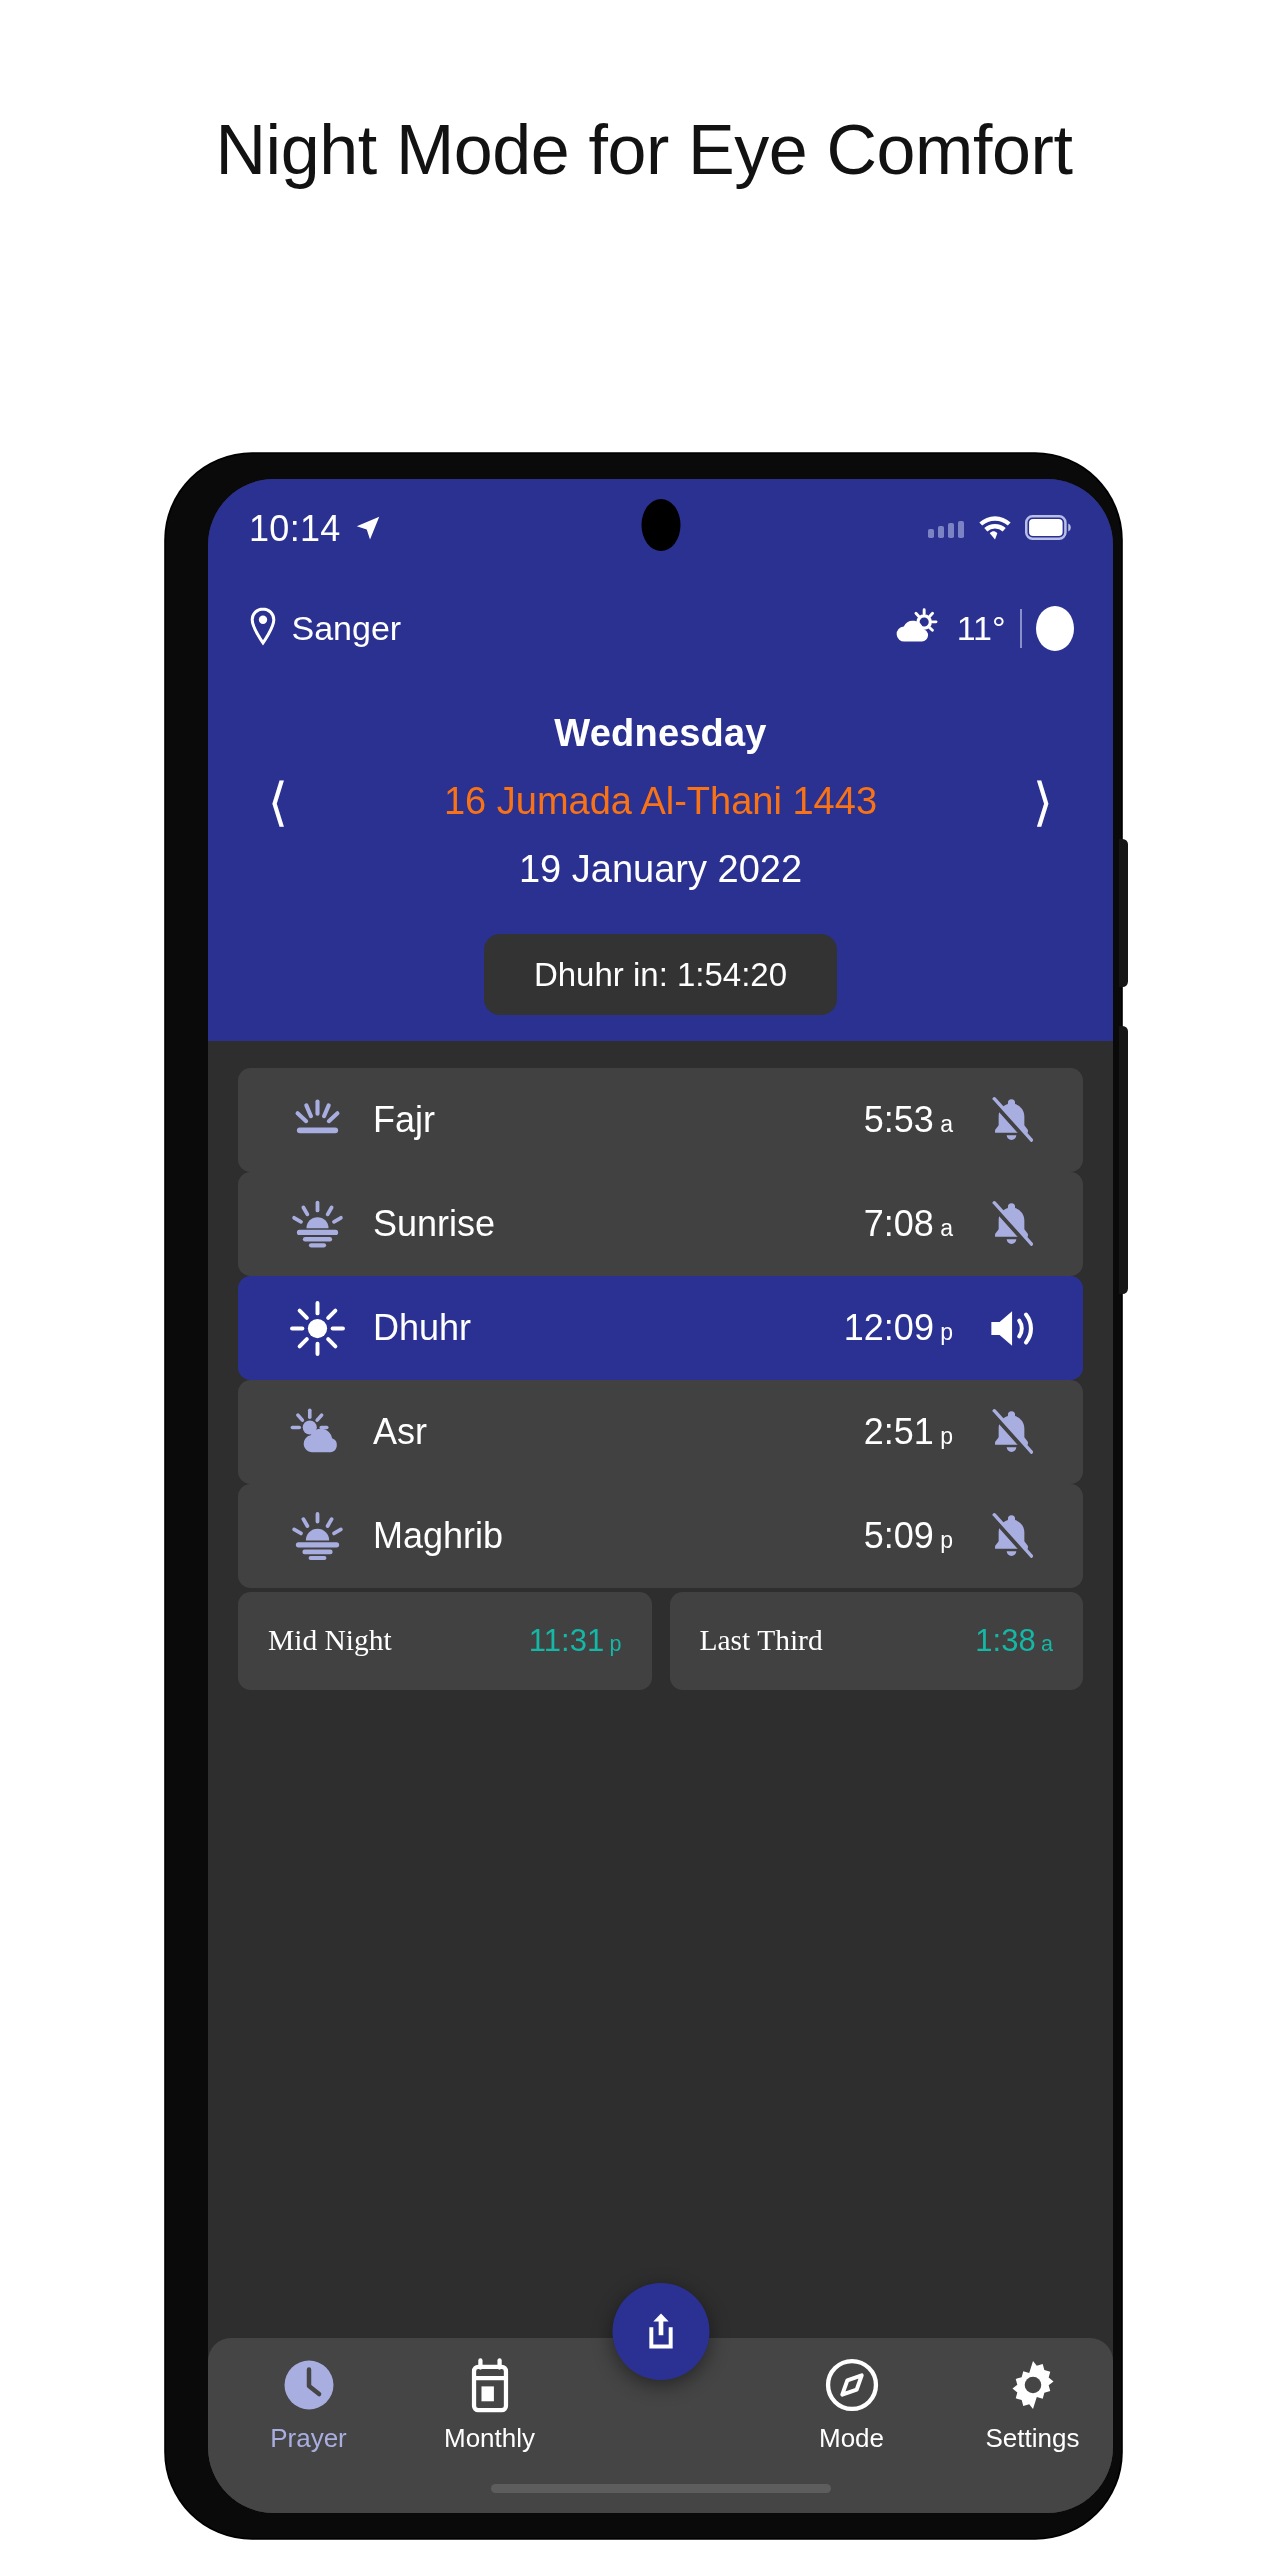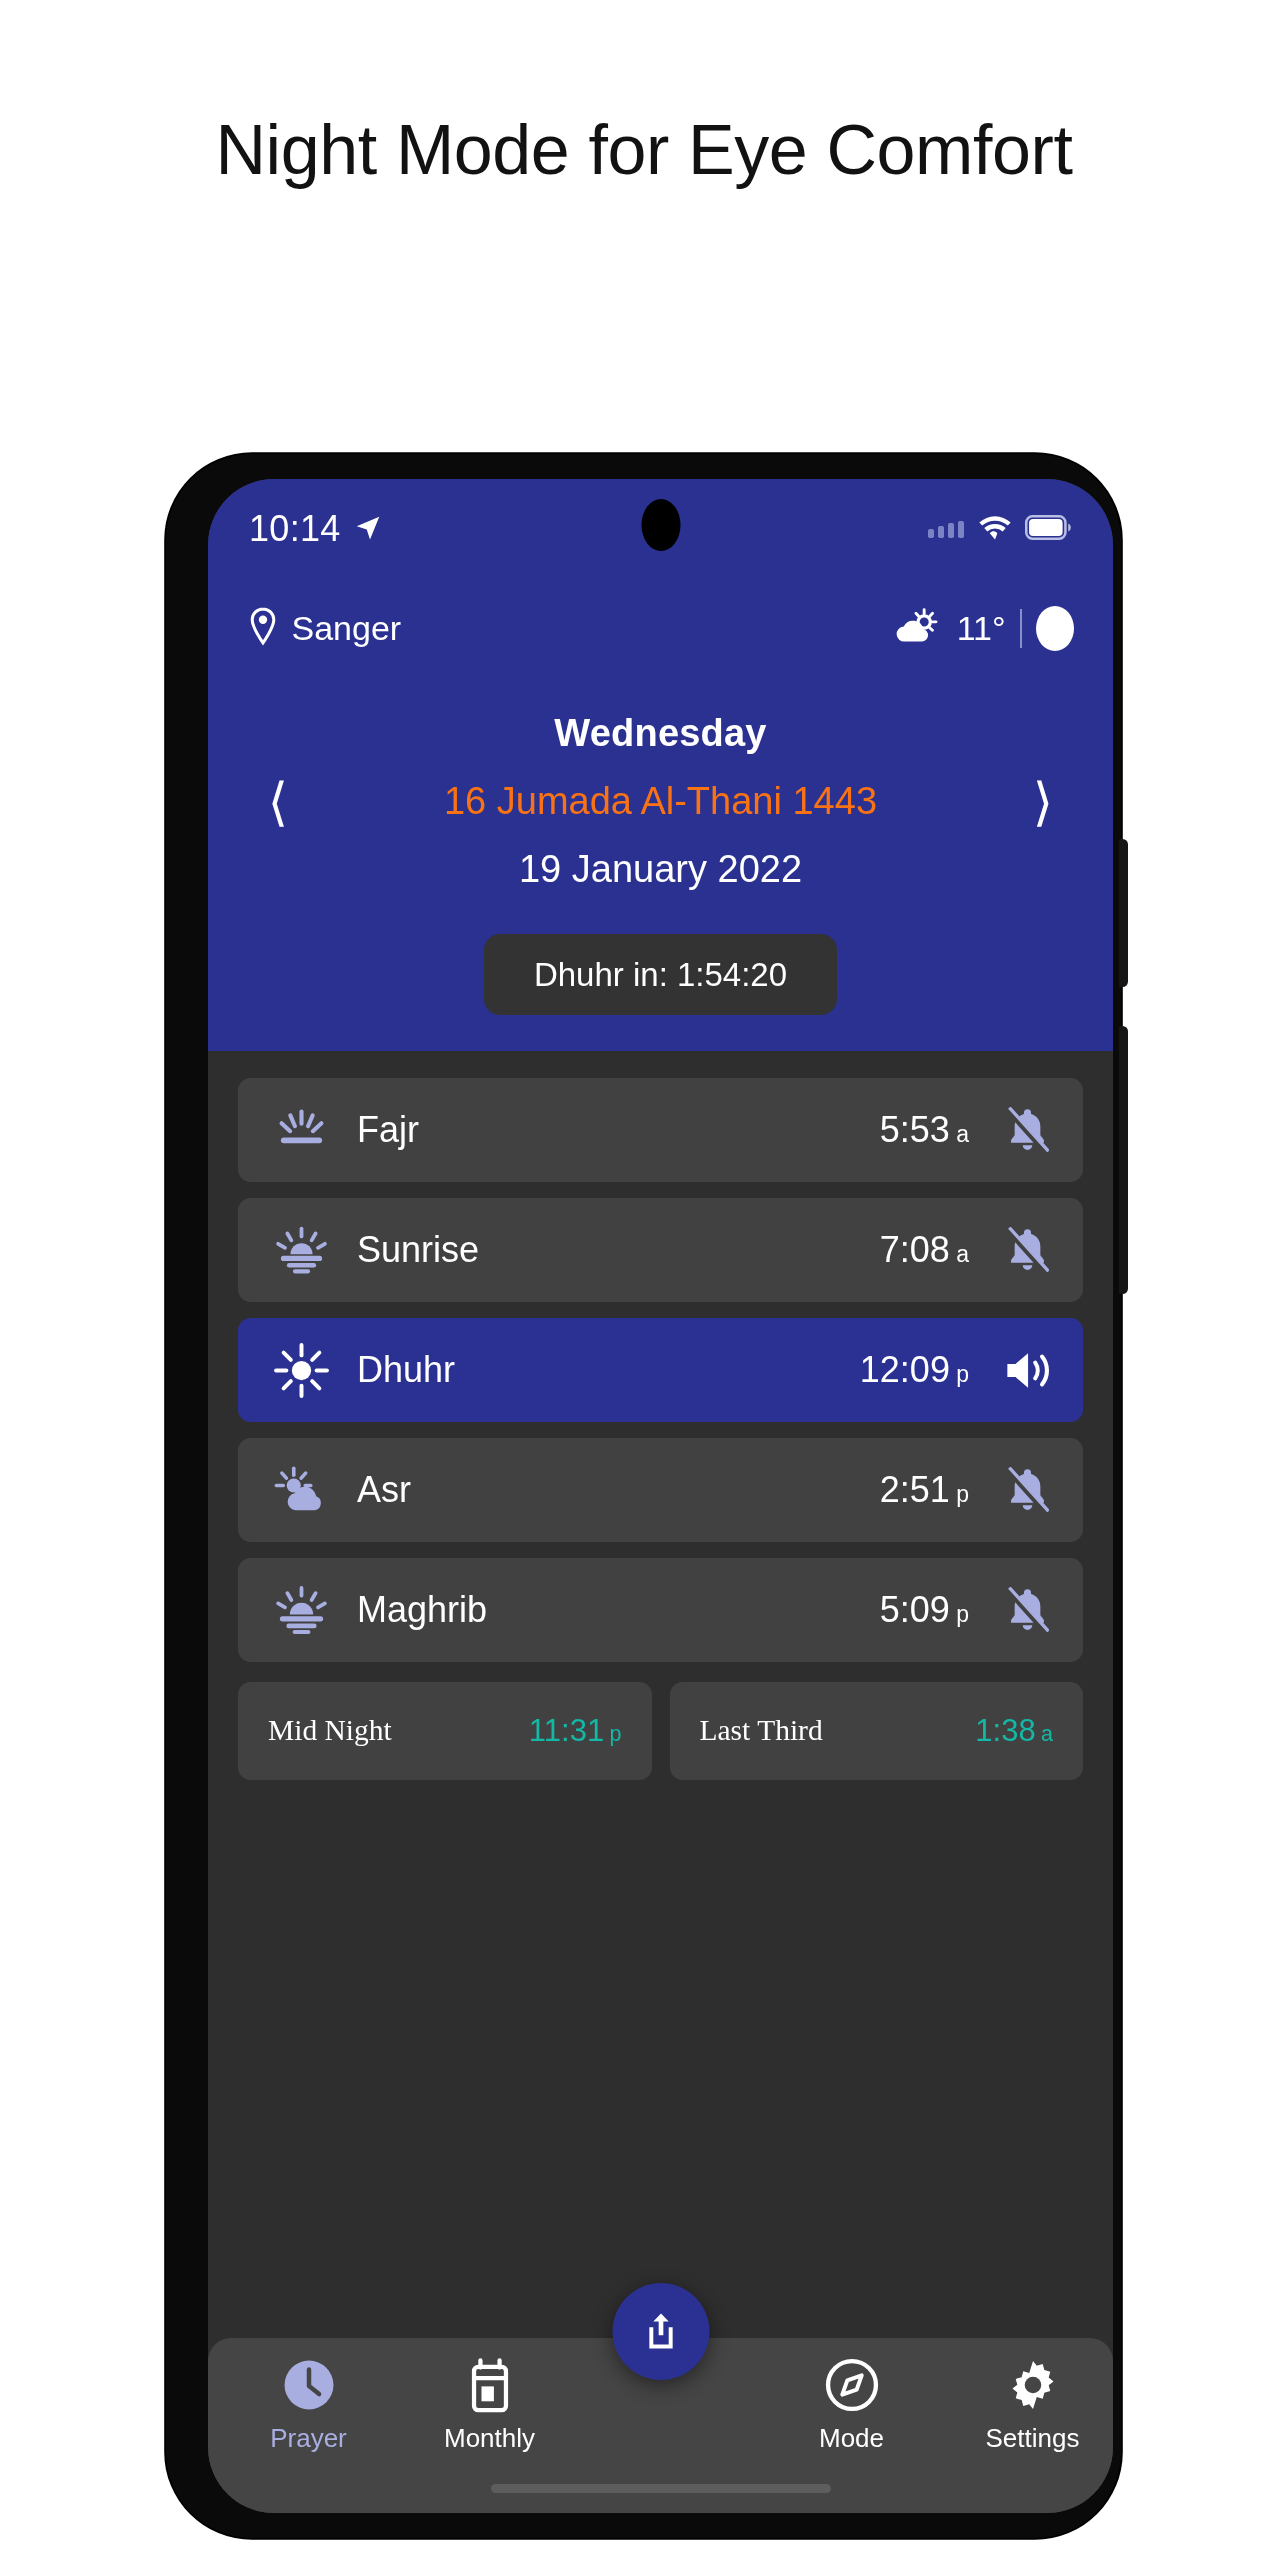--- a/index.html
+++ b/index.html
@@ -90,21 +90,21 @@
     top: 19.7px;
     width: 39px; height: 52px;
     background: #000;
     border-radius: 50%;
   }
 
   
   .header {
     background: #2a3190;
     flex: 0 0 auto;
-    padding: 0 0 36px 0;
+    padding: 0 0 26px 0;
   }
   .loc-row {
     display: flex; align-items: center; justify-content: space-between;
     padding: 12.5px 39px 0 39px;
     height: 86px;
   }
   .loc-left { display: flex; align-items: center; gap: 12.5px; }
   .loc-name { color: #fff; font-size: 34px; font-weight: 500; }
   .loc-right { display: flex; align-items: center; gap: 14.3px; }
   .temp { color: #fff; font-size: 34px; font-weight: 500; }
@@ -154,22 +154,21 @@
     padding: 27px 30px 0 30px;
     display: flex;
     flex-direction: column;
     min-height: 0;
   }
   .prayer-row {
     display: flex; align-items: center;
     background: #414141;
     border-radius: 12.5px;
     height: 104px;
-    padding: 0 30px;
-    margin-bottom: 16px;
+    padding: 0 46px;
     flex: 0 0 auto;
   }
   .prayer-row.active { background: #2b3192; }
   .p-icon {
     width: 66px; display: flex; align-items: center; justify-content: center;
     flex: 0 0 66px;
   }
   .p-name {
     color: #ffffff; font-size: 36px; font-weight: 400;
     margin-left: 23px; flex: 1 1 auto;

